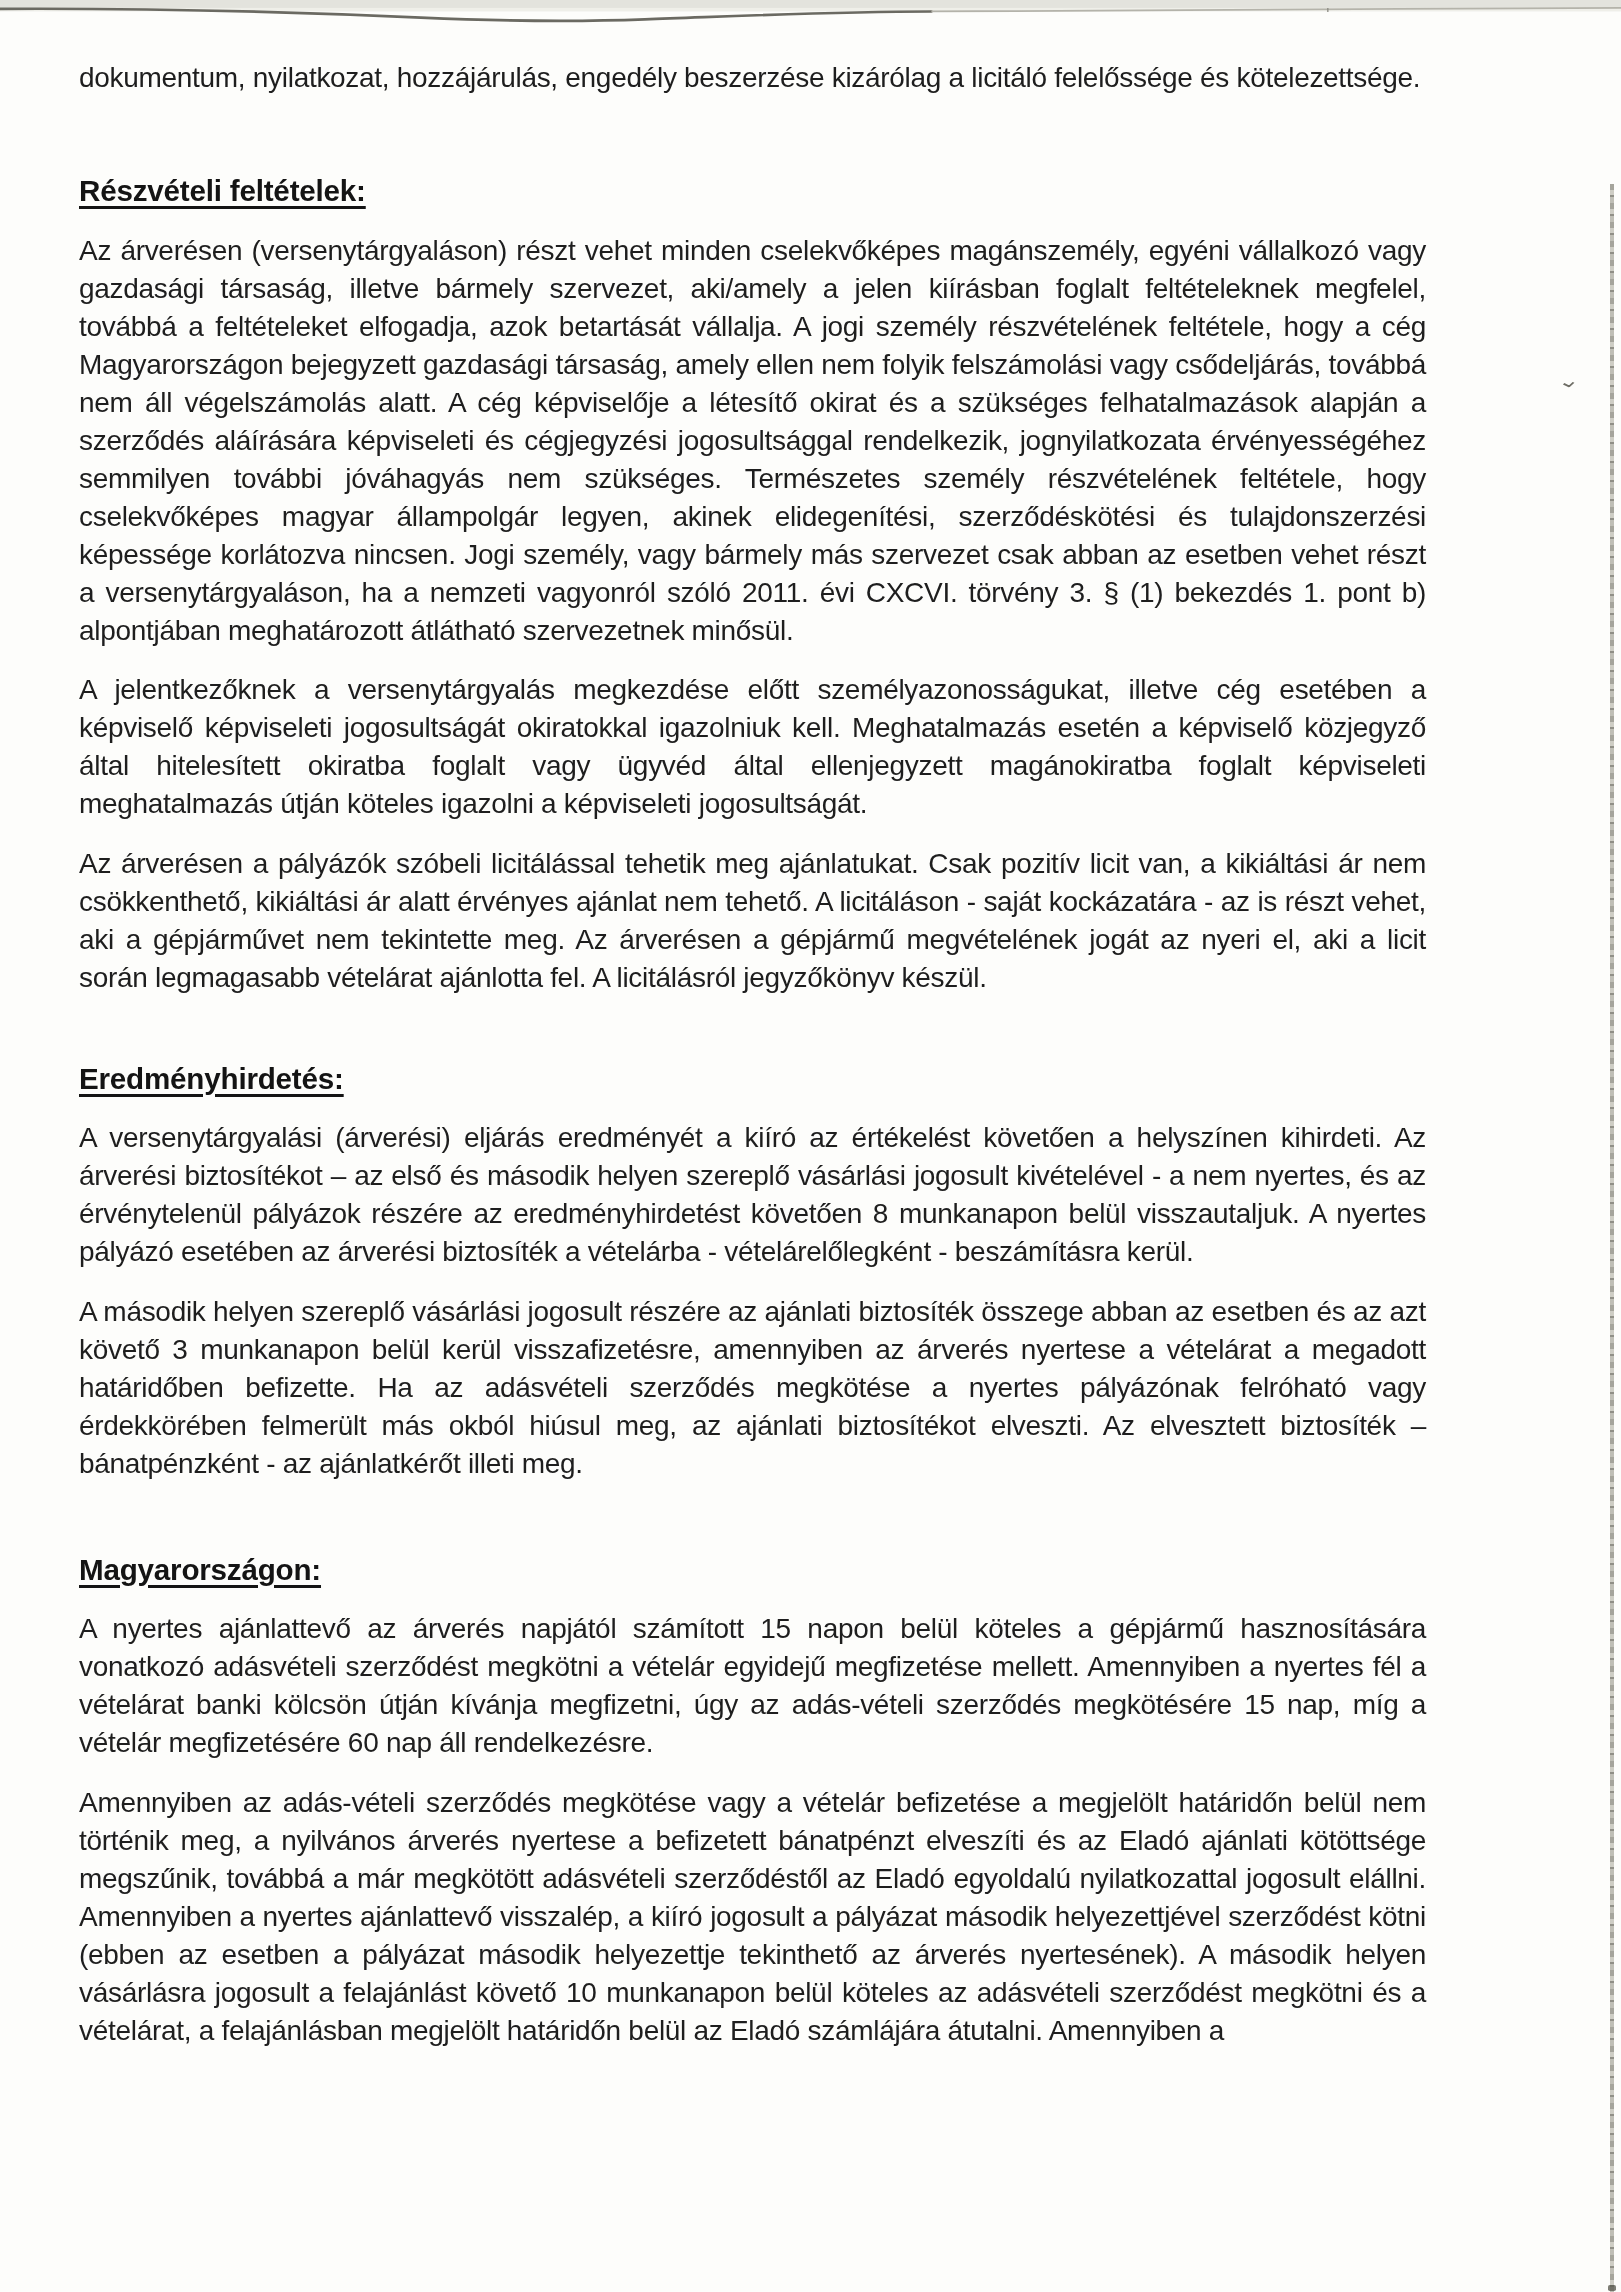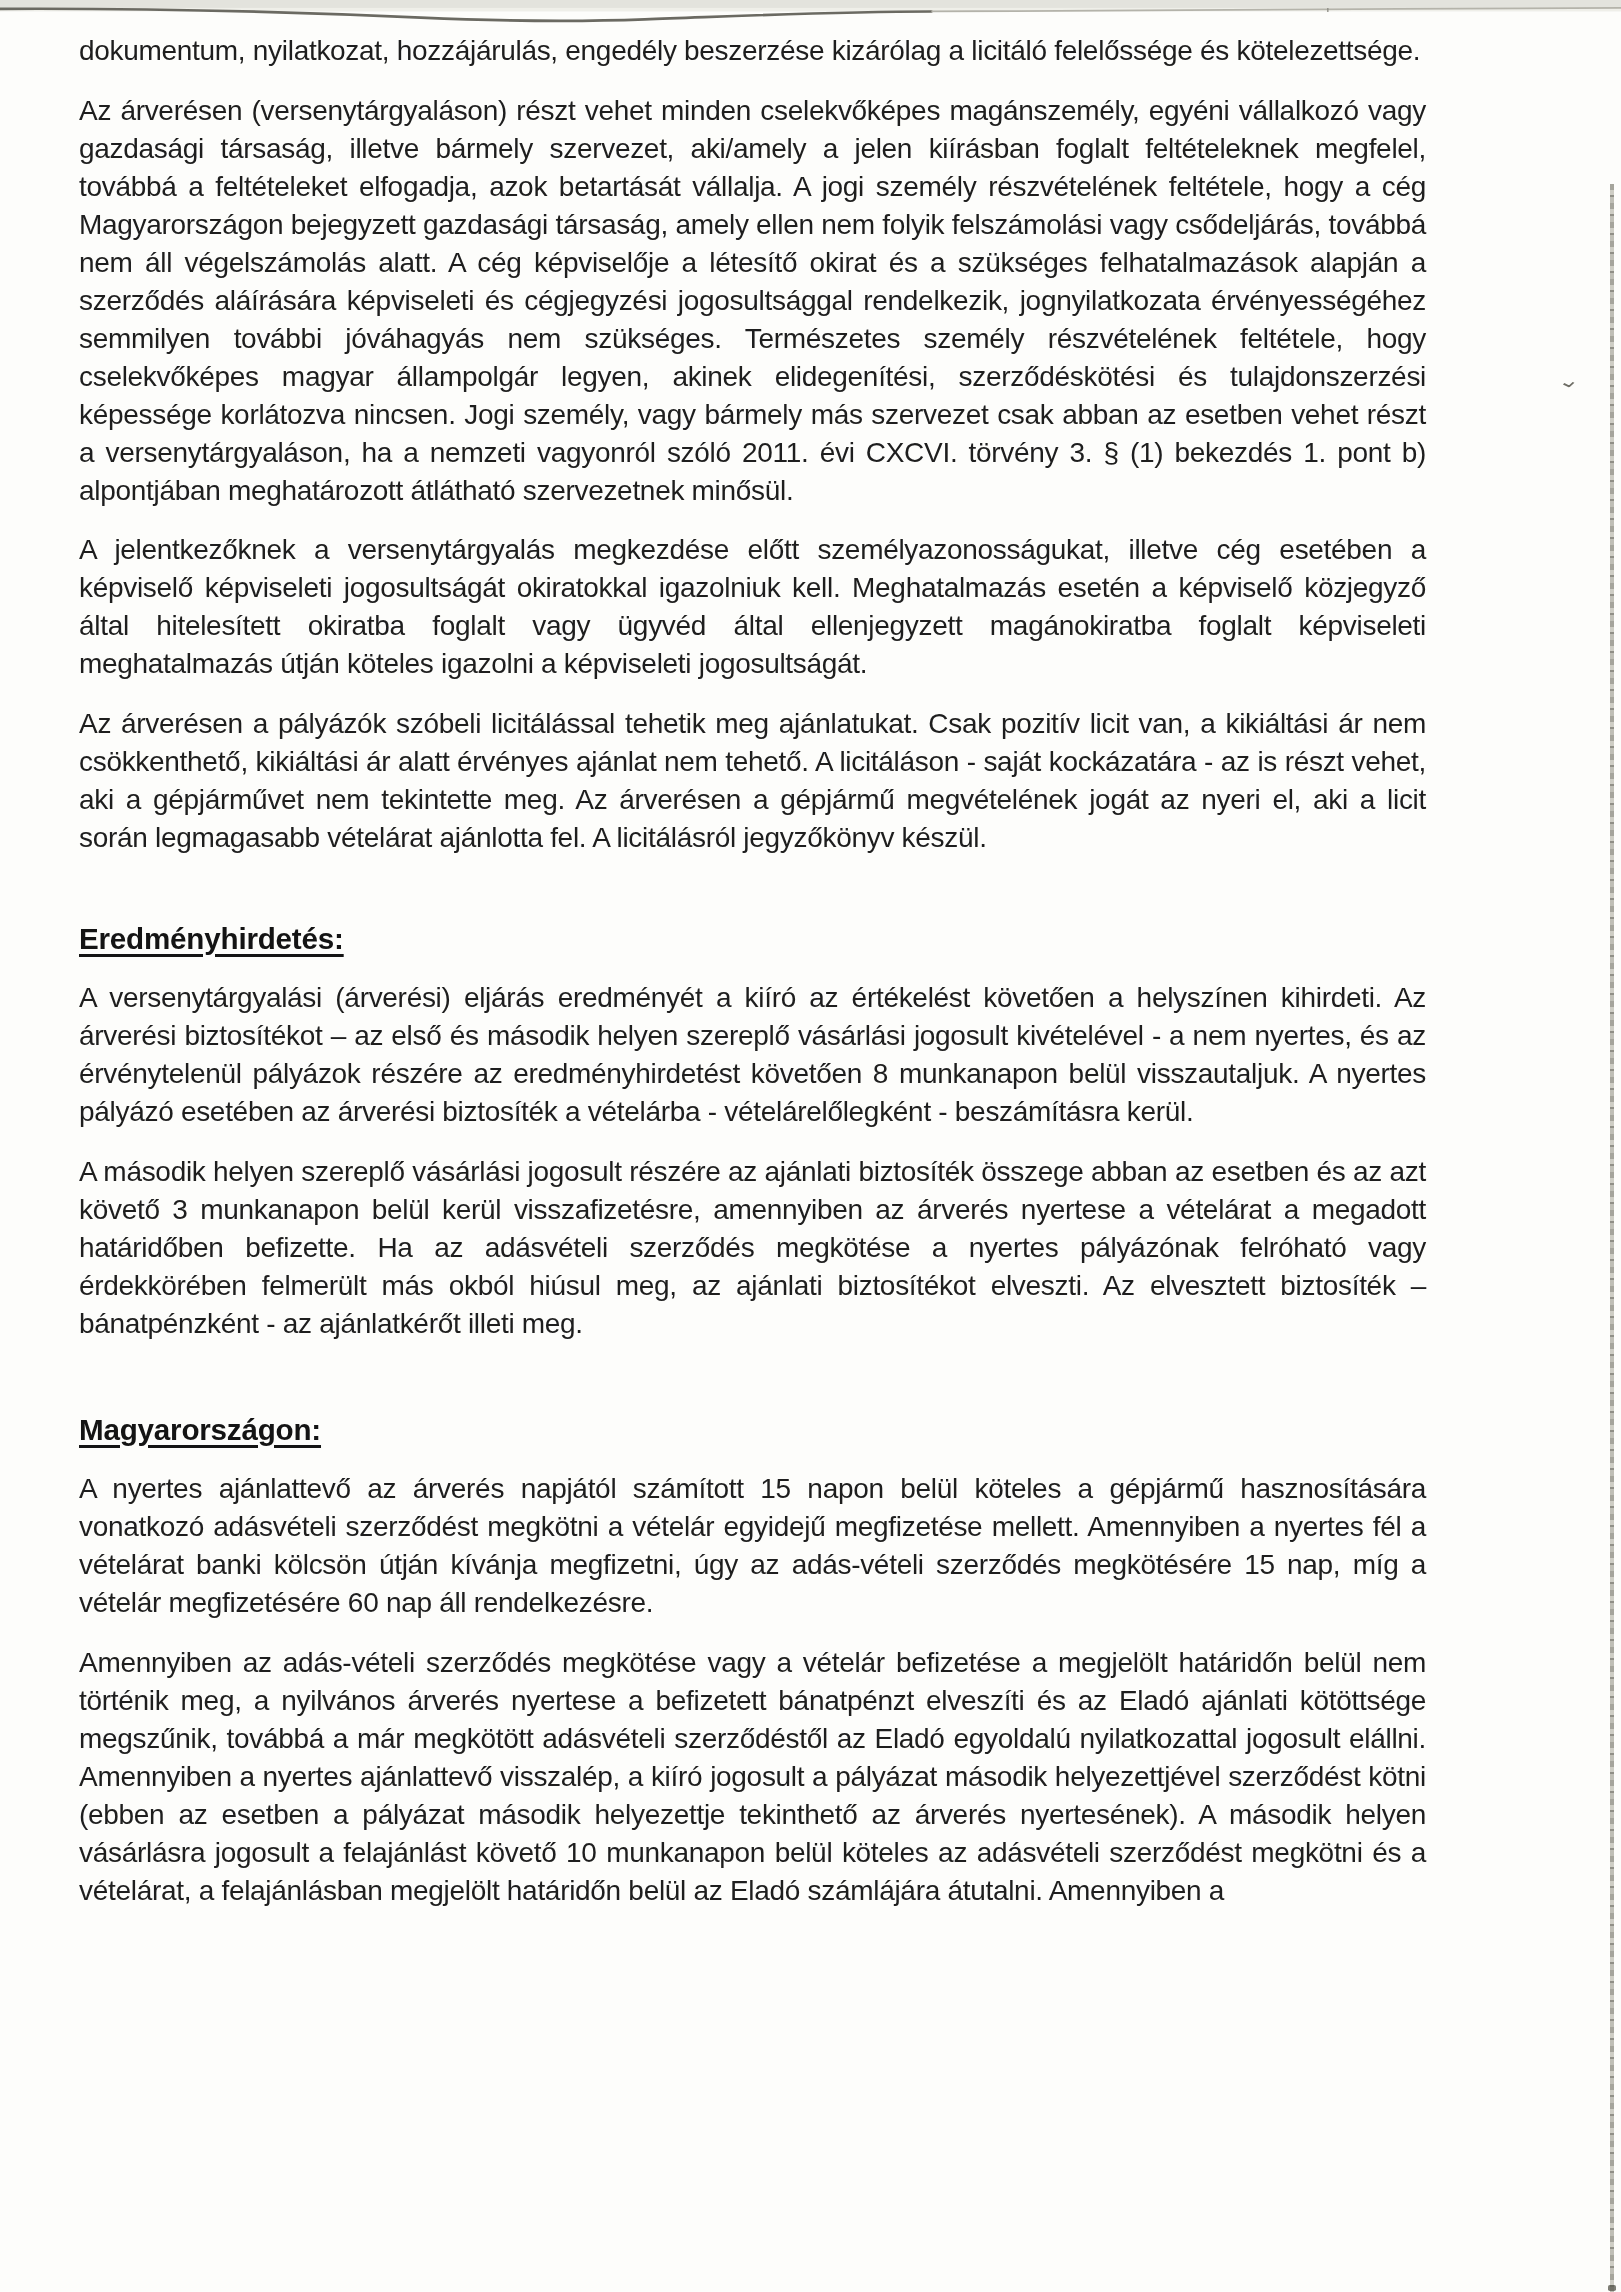--- a/index.html
+++ b/index.html
@@ -60,21 +60,21 @@
     position: absolute;
     left: 1324px;
     top: 5.4px;
     font-size: 23px;
     color: #8b8a82;
   }
   .content {
     position: absolute;
     top: 0; left: 79px;
     width: 1347px;
-    padding-top: 32px;
+    padding-top: 59px;
     font-size: 28px;
     line-height: 38px;
     letter-spacing: -0.3px;
     text-align: justify;
   }
   .content p { margin: 21.5px 0 0 0; }
   p.intro { margin: 0; }
   h2.sec {
     font-size: 29.6px;
     font-weight: bold;
@@ -105,20 +105,21 @@
   <div class="scanline-right"></div>
   <div class="scanline-tail"></div>
 
   <span class="stray-mark">⌄</span>
   <span class="stray-speck">ˈ</span>
 
   <div class="content">
 
     <p class="intro">dokumentum, nyilatkozat, hozzájárulás, engedély beszerzése kizárólag a licitáló felelőssége és kötelezettsége.</p>
 
+    <h2 class="sec first">Részvételi feltételek:</h2>
     <p>Az árverésen (versenytárgyaláson) részt vehet minden cselekvőképes magánszemély, egyéni vállalkozó vagy gazdasági társaság, illetve bármely szervezet, aki/amely a jelen kiírásban foglalt feltételeknek megfelel, továbbá a feltételeket elfogadja, azok betartását vállalja. A jogi személy részvételének feltétele, hogy a cég Magyarországon bejegyzett gazdasági társaság, amely ellen nem folyik felszámolási vagy csődeljárás, továbbá nem áll végelszámolás alatt. A cég képviselője a létesítő okirat és a szükséges felhatalmazások alapján a szerződés aláírására képviseleti és cégjegyzési jogosultsággal rendelkezik, jognyilatkozata érvényességéhez semmilyen további jóváhagyás nem szükséges. Természetes személy részvételének feltétele, hogy cselekvőképes magyar állampolgár legyen, akinek elidegenítési, szerződéskötési és tulajdonszerzési képessége korlátozva nincsen. Jogi személy, vagy bármely más szervezet csak abban az esetben vehet részt a versenytárgyaláson, ha a nemzeti vagyonról szóló 2011. évi CXCVI. törvény 3. § (1) bekezdés 1. pont b) alpontjában meghatározott átlátható szervezetnek minősül.</p>
     <p>A jelentkezőknek a versenytárgyalás megkezdése előtt személyazonosságukat, illetve cég esetében a képviselő képviseleti jogosultságát okiratokkal igazolniuk kell. Meghatalmazás esetén a képviselő közjegyző által hitelesített okiratba foglalt vagy ügyvéd által ellenjegyzett magánokiratba foglalt képviseleti meghatalmazás útján köteles igazolni a képviseleti jogosultságát.</p>
     <p>Az árverésen a pályázók szóbeli licitálással tehetik meg ajánlatukat. Csak pozitív licit van, a kikiáltási ár nem csökkenthető, kikiáltási ár alatt érvényes ajánlat nem tehető. A licitáláson - saját kockázatára - az is részt vehet, aki a gépjárművet nem tekintette meg. Az árverésen a gépjármű megvételének jogát az nyeri el, aki a licit során legmagasabb vételárat ajánlotta fel. A licitálásról jegyzőkönyv készül.</p>
 
     <h2 class="sec second">Eredményhirdetés:</h2>
     <p>A versenytárgyalási (árverési) eljárás eredményét a kiíró az értékelést követően a helyszínen kihirdeti. Az árverési biztosítékot – az első és második helyen szereplő vásárlási jogosult kivételével - a nem nyertes, és az érvénytelenül pályázok részére az eredményhirdetést követően 8 munkanapon belül visszautaljuk. A nyertes pályázó esetében az árverési biztosíték a vételárba - vételárelőlegként - beszámításra kerül.</p>
     <p>A második helyen szereplő vásárlási jogosult részére az ajánlati biztosíték összege abban az esetben és az azt követő 3 munkanapon belül kerül visszafizetésre, amennyiben az árverés nyertese a vételárat a megadott határidőben befizette. Ha az adásvételi szerződés megkötése a nyertes pályázónak felróható vagy érdekkörében felmerült más okból hiúsul meg, az ajánlati biztosítékot elveszti. Az elvesztett biztosíték – bánatpénzként - az ajánlatkérőt illeti meg.</p>
 
     <h2 class="sec third">Magyarországon:</h2>
     <p>A nyertes ajánlattevő az árverés napjától számított 15 napon belül köteles a gépjármű hasznosítására vonatkozó adásvételi szerződést megkötni a vételár egyidejű megfizetése mellett. Amennyiben a nyertes fél a vételárat banki kölcsön útján kívánja megfizetni, úgy az adás-vételi szerződés megkötésére 15 nap, míg a vételár megfizetésére 60 nap áll rendelkezésre.</p>

